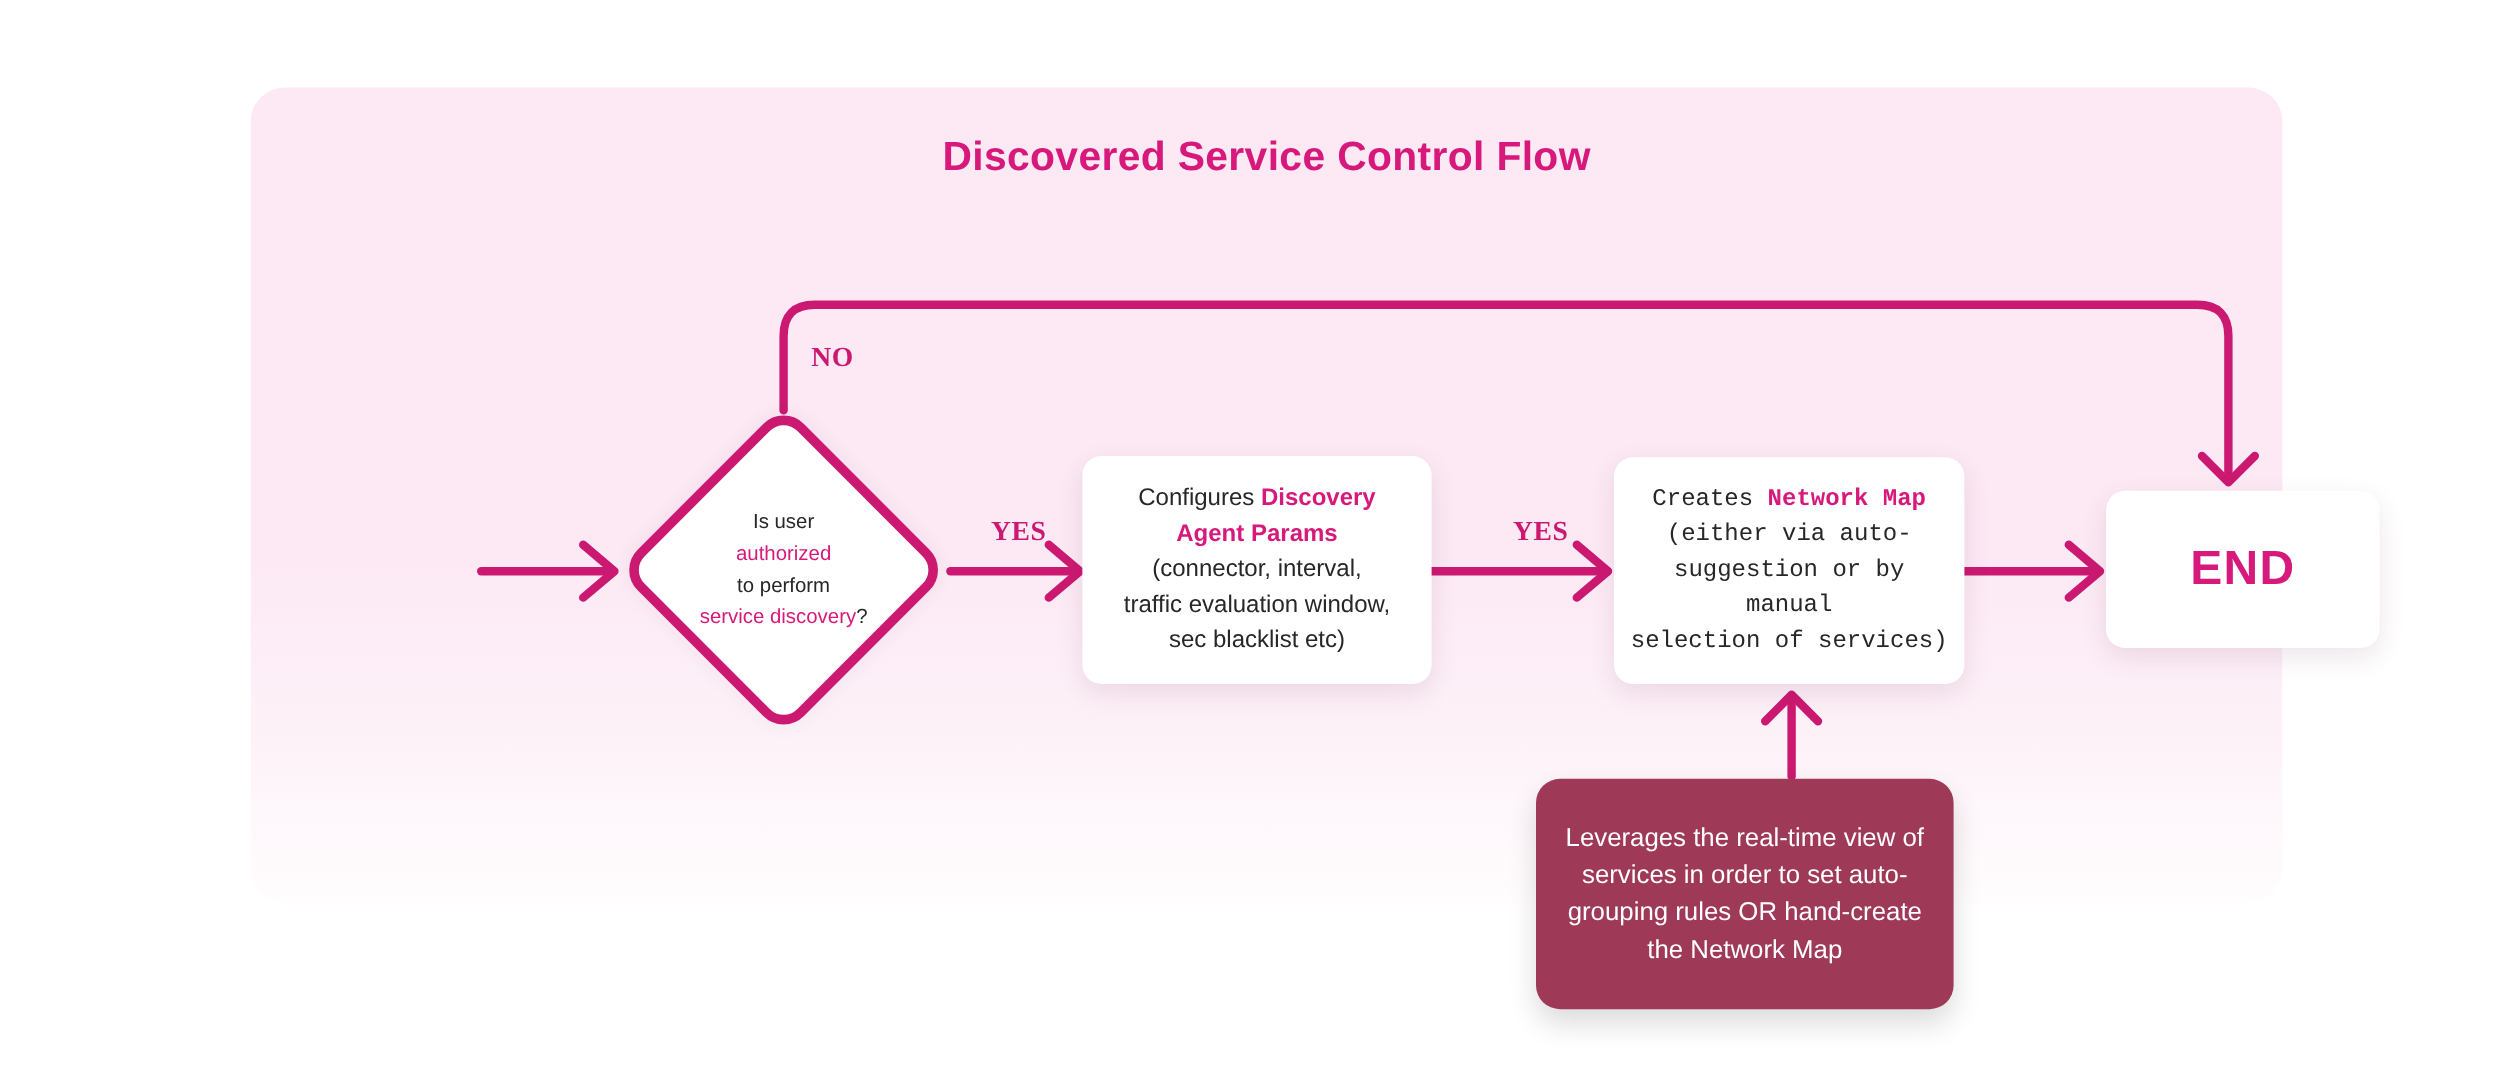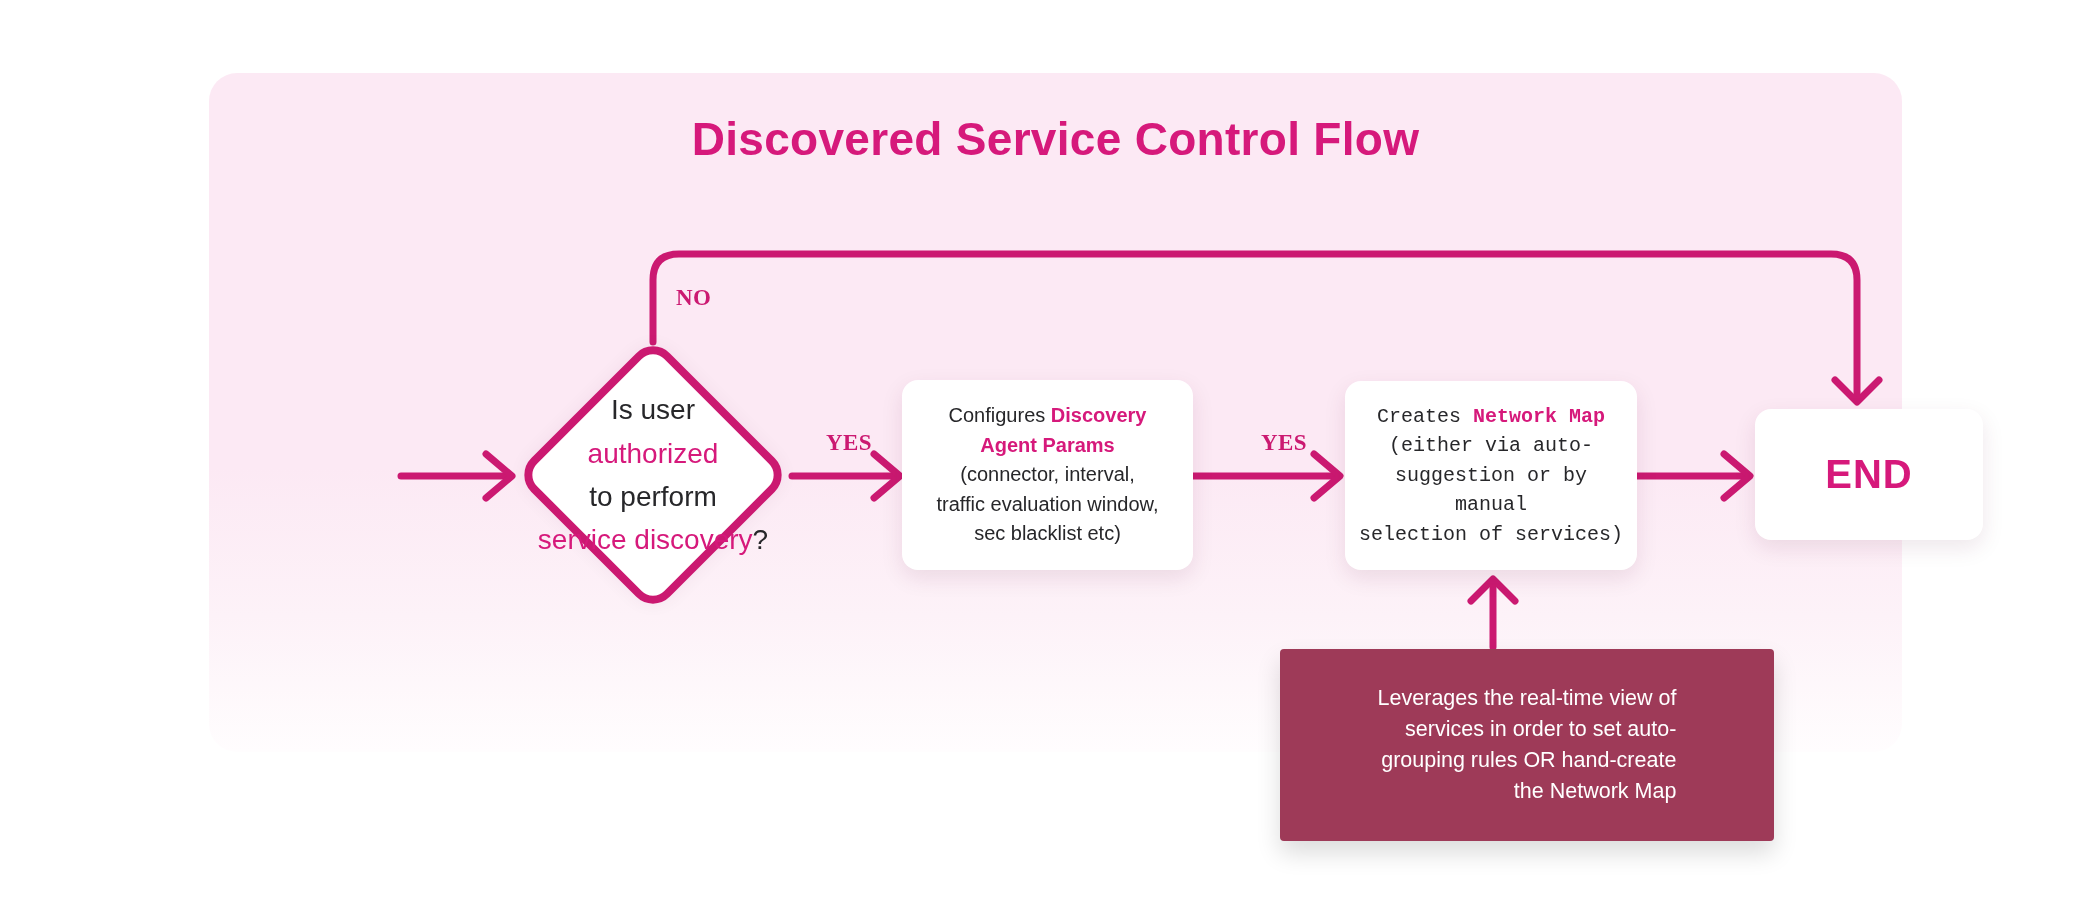--- a/index.html
+++ b/index.html
@@ -7,21 +7,21 @@
     position:relative;width:2096px;height:903px;background:#ffffff;
     font-family:"Liberation Sans","DejaVu Sans",sans-serif;overflow:hidden;
   }
   #panel{
     position:absolute;left:209px;top:73px;width:1693px;height:679px;
     border-radius:28px;
     background:linear-gradient(180deg,var(--panel-bg) 0%,var(--panel-bg) 58%,#fdf2f8 80%,#fffdfe 100%);
   }
   #title{
     position:absolute;left:209px;top:112px;width:1693px;
-    text-align:center;font-size:46px;font-weight:700;letter-spacing:.3px;
+    text-align:center;font-size:34px;font-weight:700;letter-spacing:.3px;
     color:var(--highlight);
   }
   .node{
     position:absolute;background:#ffffff;border-radius:16px;
     box-shadow:0 8px 22px rgba(90,20,60,.10);
     display:flex;align-items:center;justify-content:center;
     text-align:center;color:var(--text-dark);
     font-size:20px;line-height:1.48;white-space:pre-line;
   }
   .node .hl{color:var(--highlight);font-weight:700;}
@@ -32,34 +32,34 @@
     font-size:40px;font-weight:700;letter-spacing:1px;color:var(--highlight);white-space:normal;}
   #decision-shape{
     position:absolute;left:555px;top:377px;width:196px;height:196px;
     background:#ffffff;border:8px solid var(--accent);border-radius:24px;
     transform:rotate(45deg);box-sizing:border-box;
     box-shadow:0 0 18px rgba(90,20,60,.06);
   }
   #decision-text{
     position:absolute;left:523px;top:385px;width:260px;height:180px;
     display:flex;align-items:center;justify-content:center;text-align:center;
-    color:var(--text-dark);font-size:28px;line-height:1.55;white-space:pre-line;
+    color:var(--text-dark);font-size:17px;line-height:1.55;white-space:pre-line;
   }
   #decision-text .hl{color:var(--highlight);font-weight:400;}
   .edge-label{
     position:absolute;color:var(--accent);font-weight:700;font-size:23px;letter-spacing:.5px;font-family:Liberation Serif, serif;
   }
   #no-label{left:676px;top:285px;}
   #yes-label-1{left:790px;top:430px;width:118px;text-align:center;}
   #yes-label-2{left:1225px;top:430px;width:118px;text-align:center;}
   #annotation-note{
-    position:absolute;left:1280px;top:649px;width:494px;height:192px;
-    background:var(--annotation-bg);border-radius:4px;
+    position:absolute;left:1280px;top:649px;width:348px;height:192px;
+    background:var(--annotation-bg);border-radius:20px;
     box-shadow:0 12px 24px rgba(0,0,0,.14);
-    display:flex;align-items:center;justify-content:center;text-align:right;
+    display:flex;align-items:center;justify-content:center;text-align:center;
     color:var(--text-light);font-size:21.5px;line-height:1.45;white-space:pre-line;
     padding:0 20px;box-sizing:border-box;
   }
   #edge-layer{position:absolute;left:0;top:0;}
   #edge-layer path{stroke:var(--accent);stroke-width:7;fill:none;stroke-linecap:round;stroke-linejoin:round;}
 </style>
 </head>
 <body>
 
 <div id="stage">

